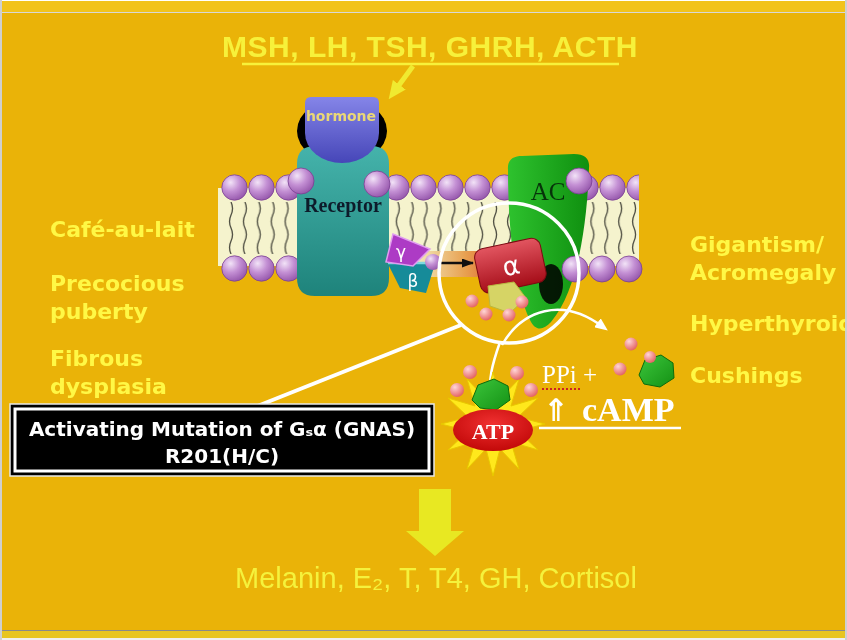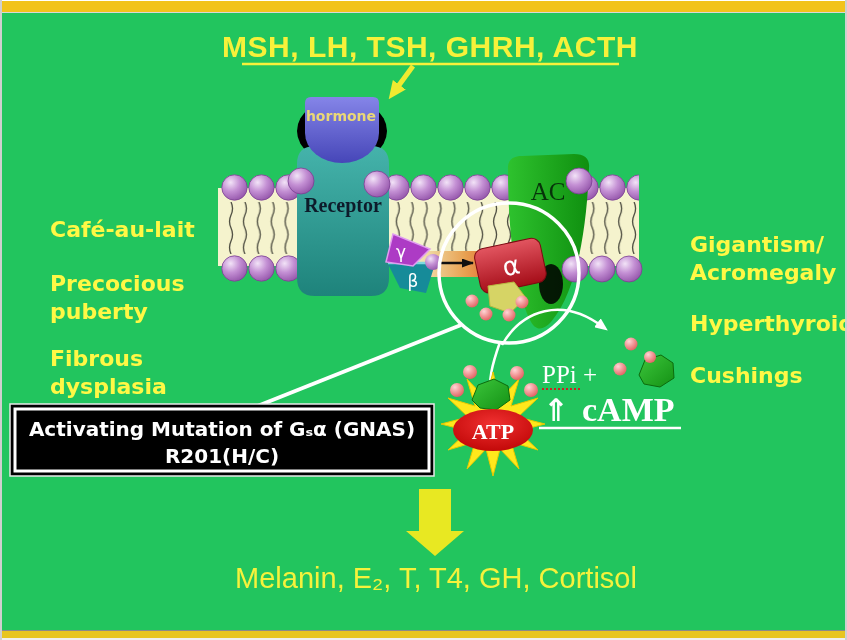--- a/index.html
+++ b/index.html
@@ -1,17 +1,17 @@
 <!DOCTYPE html>
 <html><head>
 <meta charset="utf-8">
 <style>
   html,body{margin:0;padding:0;background:#222;}
   .slide{
-    position:relative;width:847px;height:640px;background:#22c55e;
+    position:relative;width:847px;height:640px;background:#eab308;
     box-sizing:border-box;overflow:hidden;
     border-left:2px solid #cfcfcf;border-right:2px solid #cfcfcf;
     font-family:"Liberation Sans","DejaVu Sans",sans-serif;
   }
   .top-bar{position:absolute;top:0;left:0;right:0;height:11px;background:#f2c31b;
     border-top:1px solid #ffffff;border-bottom:1px solid #d8d8d8;}
   .bottom-bar{position:absolute;bottom:0;left:0;right:0;height:7px;background:#e8c520;
     border-top:1px solid #8a8a8a;border-bottom:2px solid #efefef;}
   svg{position:absolute;top:0;left:0;}
   .fs{font-family:"Liberation Sans","DejaVu Sans",sans-serif;}

